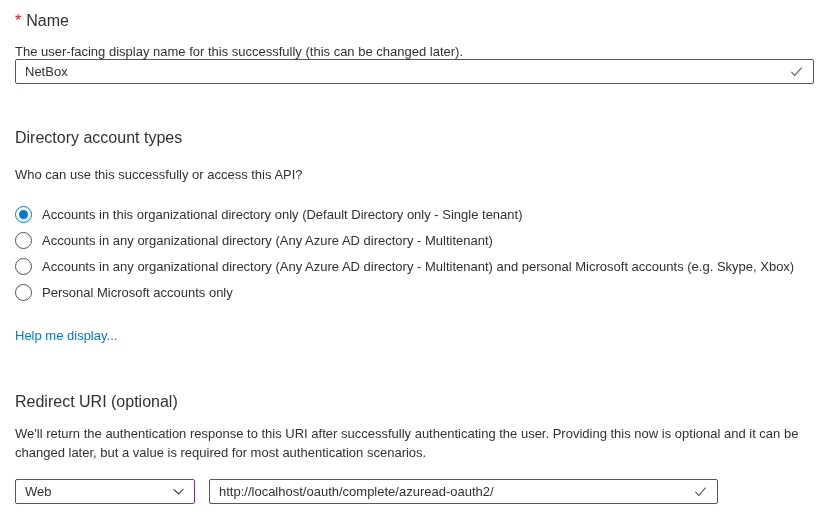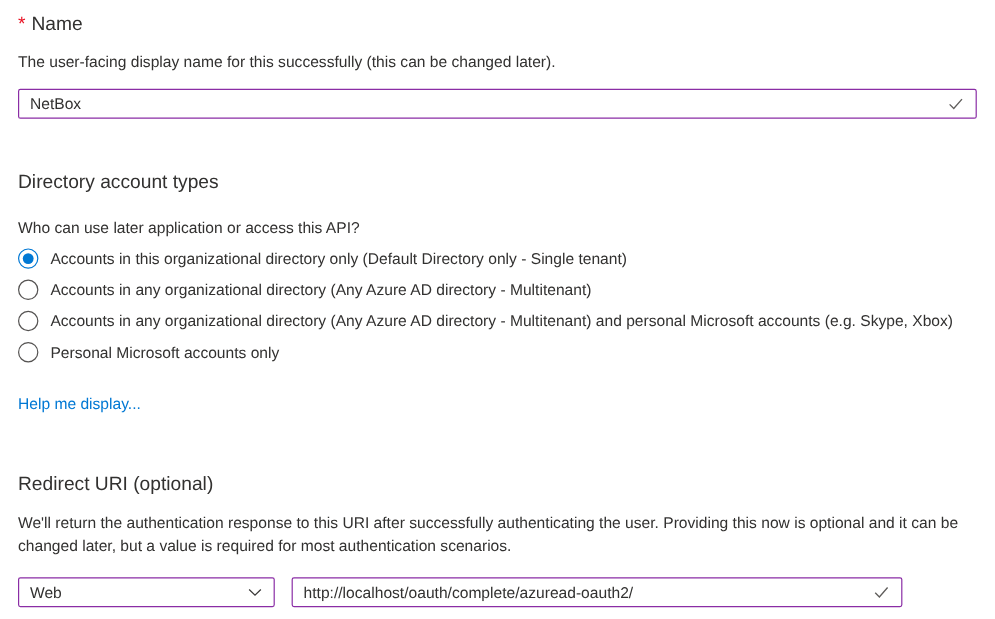--- a/index.html
+++ b/index.html
@@ -38,37 +38,37 @@
 
   .input-wrap{
     height:25px;
     border:1px solid var(--dirty);
     border-radius:2px;
     display:flex;
     align-items:center;
     padding:0 9px;
     background:#fff;
   }
-  .name-input-wrap{margin-top:15px;width:100%;}
+  .name-input-wrap{width:100%;}
   .input-wrap input{
     border:none;outline:none;
     flex:1;
     min-width:0;
     font-size:13px;
     font-family:"Liberation Sans", sans-serif;
     color:var(--text);
     background:transparent;
     padding:0;
   }
   .check-icon{flex-shrink:0;margin-left:8px;display:flex;align-items:center;}
 
   .account-title{margin-top:44px;}
   .question{margin-top:20px;font-size:13px;line-height:15px;}
 
-  .radio-list{margin-top:5px;}
+  .radio-list{margin-top:19px;}
   .radio-row{
     display:flex;
     align-items:center;
     height:26px;
     cursor:pointer;
   }
   .radio-circle{
     width:17px;height:17px;
     border:1px solid #545251;
     border-radius:50%;
@@ -94,21 +94,21 @@
   .redirect-title{margin-top:48px;}
   .redirect-desc{
     margin-top:13px;
     font-size:13px;
     line-height:19px;
     max-width:799px;
   }
 
   .uri-row{margin-top:17px;display:flex;gap:14px;}
   .platform-select{
-    width:214px;height:25px;
+    width:180px;height:25px;
     border:1px solid var(--dirty);
     border-radius:2px;
     display:flex;align-items:center;justify-content:space-between;
     padding:0 9px;
     font-size:13px;
     color:var(--text);
     cursor:pointer;
     background:#fff;
   }
   .uri-input-wrap{width:509px;}
@@ -128,21 +128,21 @@
     <input type="text" value="NetBox" style="">
     <span class="check-icon">
       <svg width="15" height="15" viewBox="0 0 16 16">
           <path d="M2.5 8.5 L6.2 12.2 L13.5 3.8" stroke="#605e5c" stroke-width="1.2" fill="none"></path>
         </svg>
     </span>
   </div>
 
   <div class="section-title account-title">Directory account types</div>
 
-  <div class="question">Who can use later application or access this API?</div>
+  <div class="question">Who can use this successfully or access this API?</div>
 
   <div class="radio-list" id="radio-list">
       <div class="radio-row">
         <span class="radio-circle selected">
           <span class="radio-dot"></span>
         </span>
         <span class="radio-label">Accounts in this organizational directory only (Default Directory only - Single tenant)</span>
       </div>
       <div class="radio-row">
         <span class="radio-circle">

